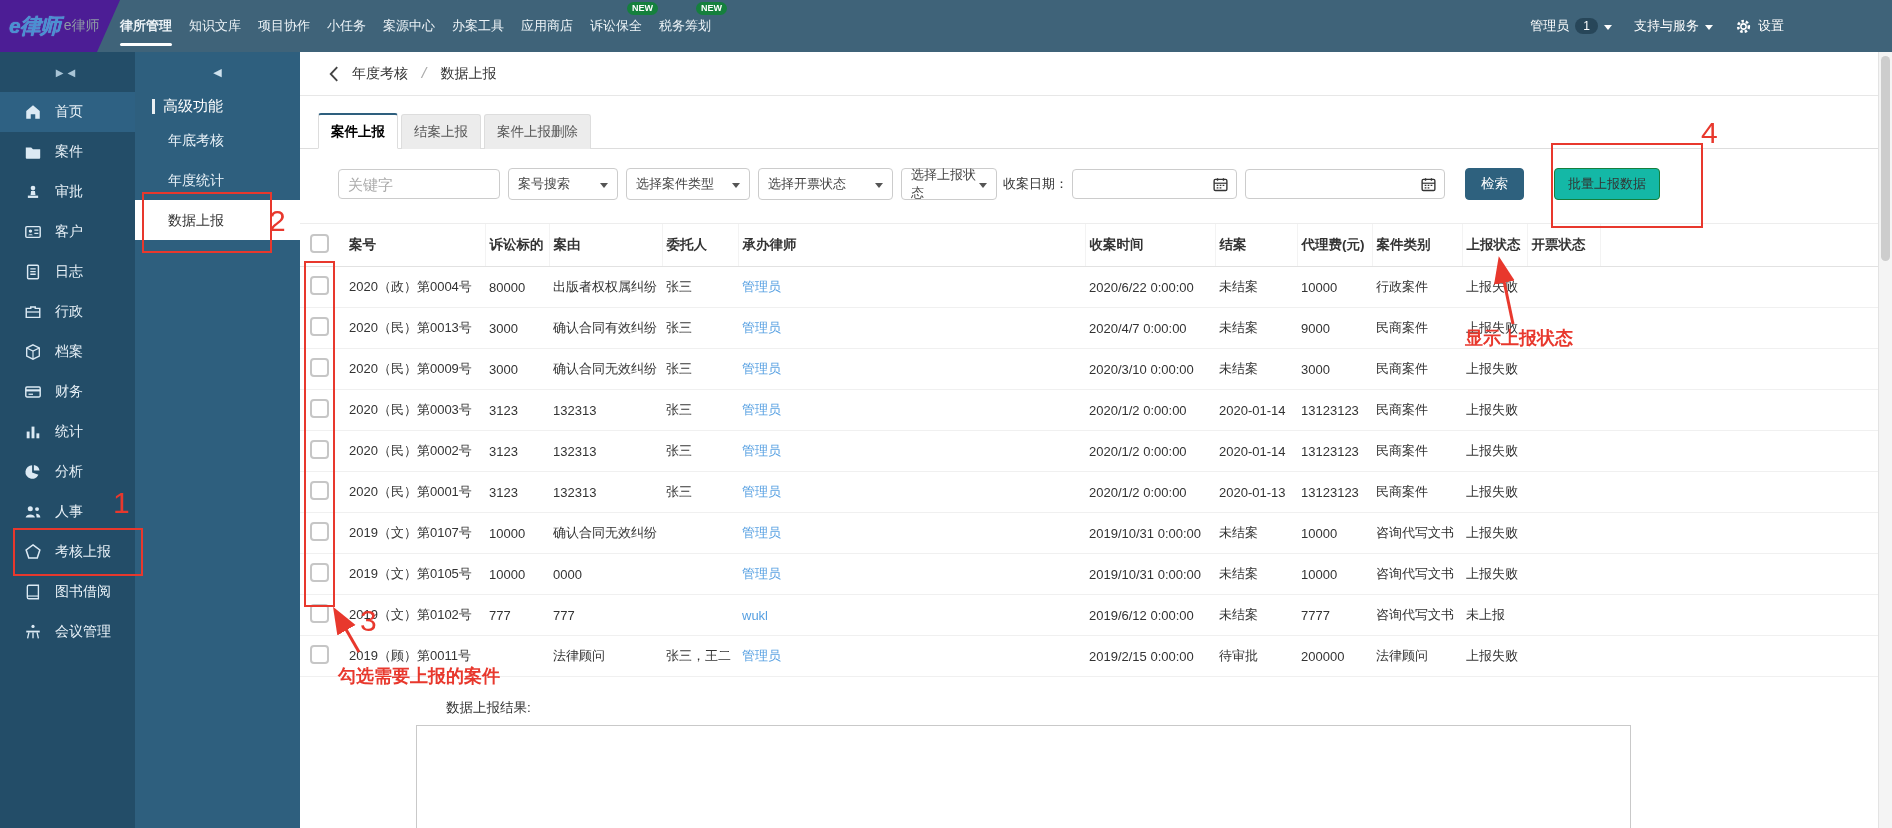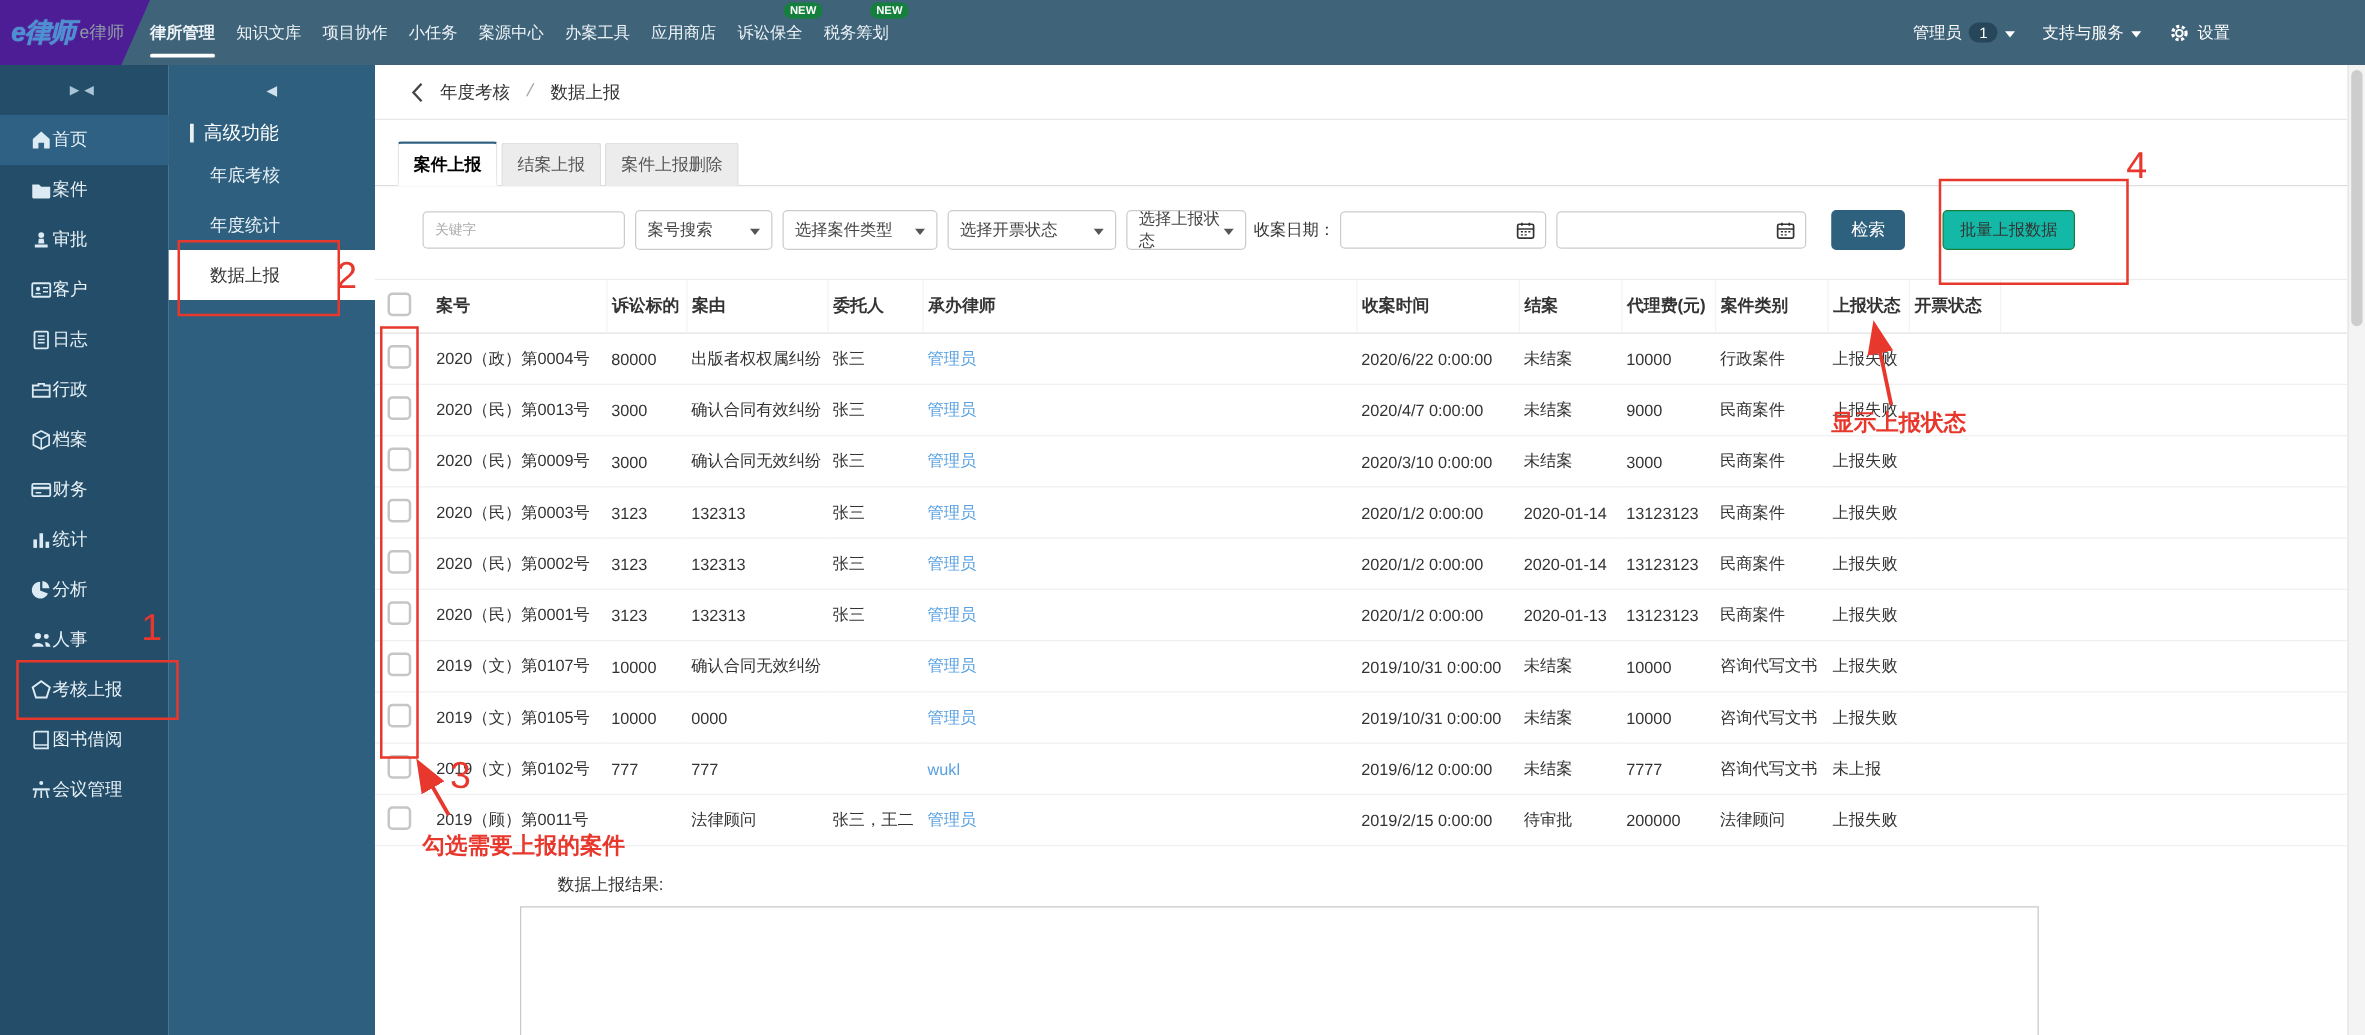--- a/index.html
+++ b/index.html
@@ -17,21 +17,21 @@
   .new-badge{position:absolute;top:2px;right:-16px;background:#15803d;color:#fff;font-size:9px;line-height:1;padding:2px 5px;border-radius:8px;font-weight:bold;}
   .topbar-right{position:absolute;right:108px;top:0;height:52px;display:flex;align-items:center;gap:22px;font-size:13px;}
   .user-menu,.support-menu,.settings{display:flex;align-items:center;gap:6px;cursor:pointer;}
   .count-pill{background:rgba(10,35,50,.45);border-radius:10px;padding:1px 8px;font-size:12px;}
   .caret{width:0;height:0;border-left:4px solid transparent;border-right:4px solid transparent;border-top:5px solid #fff;margin-top:2px;}
   .gear-svg{width:17px;height:17px;}
 
   
   .sidebar{position:absolute;left:0;top:52px;width:135px;height:776px;background:#234d68;z-index:4;}
   .collapse-row{height:40px;display:flex;align-items:center;justify-content:center;color:#a8c4d6;font-size:10px;letter-spacing:4px;cursor:pointer;}
-  .side-item{height:40px;display:flex;align-items:center;padding-left:24px;color:#e9f2f8;font-size:14px;cursor:pointer;}
+  .side-item{height:40px;display:flex;align-items:center;padding-left:24px;gap:13px;color:#e9f2f8;font-size:14px;cursor:pointer;}
   .side-item.active{background:#2e6183;}
   .sicon{width:18px;height:18px;display:inline-flex;color:#dceaf4;}
   .sicon svg{width:18px;height:18px;}
 
   
   .subsidebar{position:absolute;left:135px;top:52px;width:165px;height:776px;background:#2e5f7e;z-index:4;}
   .sub-collapse{height:40px;display:flex;align-items:center;justify-content:center;color:#cfe2ee;font-size:11px;cursor:pointer;}
   .sub-section{display:flex;align-items:center;gap:8px;height:28px;padding-left:17px;color:#fff;font-size:15px;}
   .accent-bar{width:3px;height:15px;background:rgba(255,255,255,.9);}
   .sub-item{height:40px;line-height:40px;padding-left:33px;color:#e9f2f8;font-size:14px;cursor:pointer;}
@@ -42,21 +42,21 @@
   .breadcrumb-bar{height:43px;display:flex;align-items:center;padding-left:27px;border-bottom:1px solid #e7e7e7;gap:12px;font-size:14px;color:#333;font-family:Liberation Mono, monospace;}
   .back-btn{display:flex;align-items:center;cursor:pointer;}
   .crumb-parent{cursor:pointer;}
   .crumb-sep{color:#aaa;}
 
   .tabs-row{display:flex;align-items:flex-end;margin-top:15px;padding-left:18px;border-bottom:1px solid #ddd;height:38px;box-sizing:border-box;}
   .tab{line-height:34px;padding:0 12px;background:#ececec;border:1px solid #ddd;border-bottom:none;margin-right:3px;font-size:13.5px;color:#555;border-radius:3px 3px 0 0;cursor:pointer;position:relative;top:1px;}
   .tab.active{background:#fff;border-top:2px solid #2e5f7e;font-weight:bold;color:#000000;line-height:33px;border-bottom:1px solid #fff;}
 
   .filter-row{display:flex;align-items:center;margin-top:19px;padding-left:38px;}
-  .f-input{width:162px;height:30px;box-sizing:border-box;border:1px solid #ccc;border-radius:4px;padding:0 9px;font-size:11px;color:#333;outline:none;}
+  .f-input{width:162px;height:30px;box-sizing:border-box;border:1px solid #ccc;border-radius:4px;padding:0 9px;font-size:15px;color:#333;outline:none;}
   .f-input::placeholder{color:#aaa;}
   .f-select{display:flex;align-items:center;justify-content:space-between;box-sizing:border-box;border:1px solid #ccc;border-radius:4px;height:30px;padding:15px 9px;font-size:13px;color:#444;margin-left:8px;cursor:pointer;background:#fff;}
   .f-select .caret{border-top-color:#555;}
   .w110{width:110px}.w124{width:124px}.w135{width:135px}.w114{width:96px}
   .date-label{font-size:13px;color:#333;margin-left:6px;white-space:nowrap;}
   .f-date{position:relative;width:165px;height:30px;box-sizing:border-box;border:1px solid #ccc;border-radius:4px;margin-left:4px;background:#fff;cursor:text;}
   .f-date.w200{width:200px;margin-left:8px;}
   .cal{position:absolute;right:7px;top:6px;width:17px;height:17px;color:#333;}
   .btn-primary{height:32px;margin-left:20px;padding:0 15px;background:#2e617e;color:#fff;border:1px solid #2e617e;border-radius:4px;font-size:13.5px;cursor:pointer;font-family:inherit;}
   .btn-outline{height:32px;margin-left:30px;padding:0 13px;background:#14b8a6;color:#333;border:1px solid #15803d;border-radius:4px;font-size:13px;cursor:pointer;font-family:inherit;}

